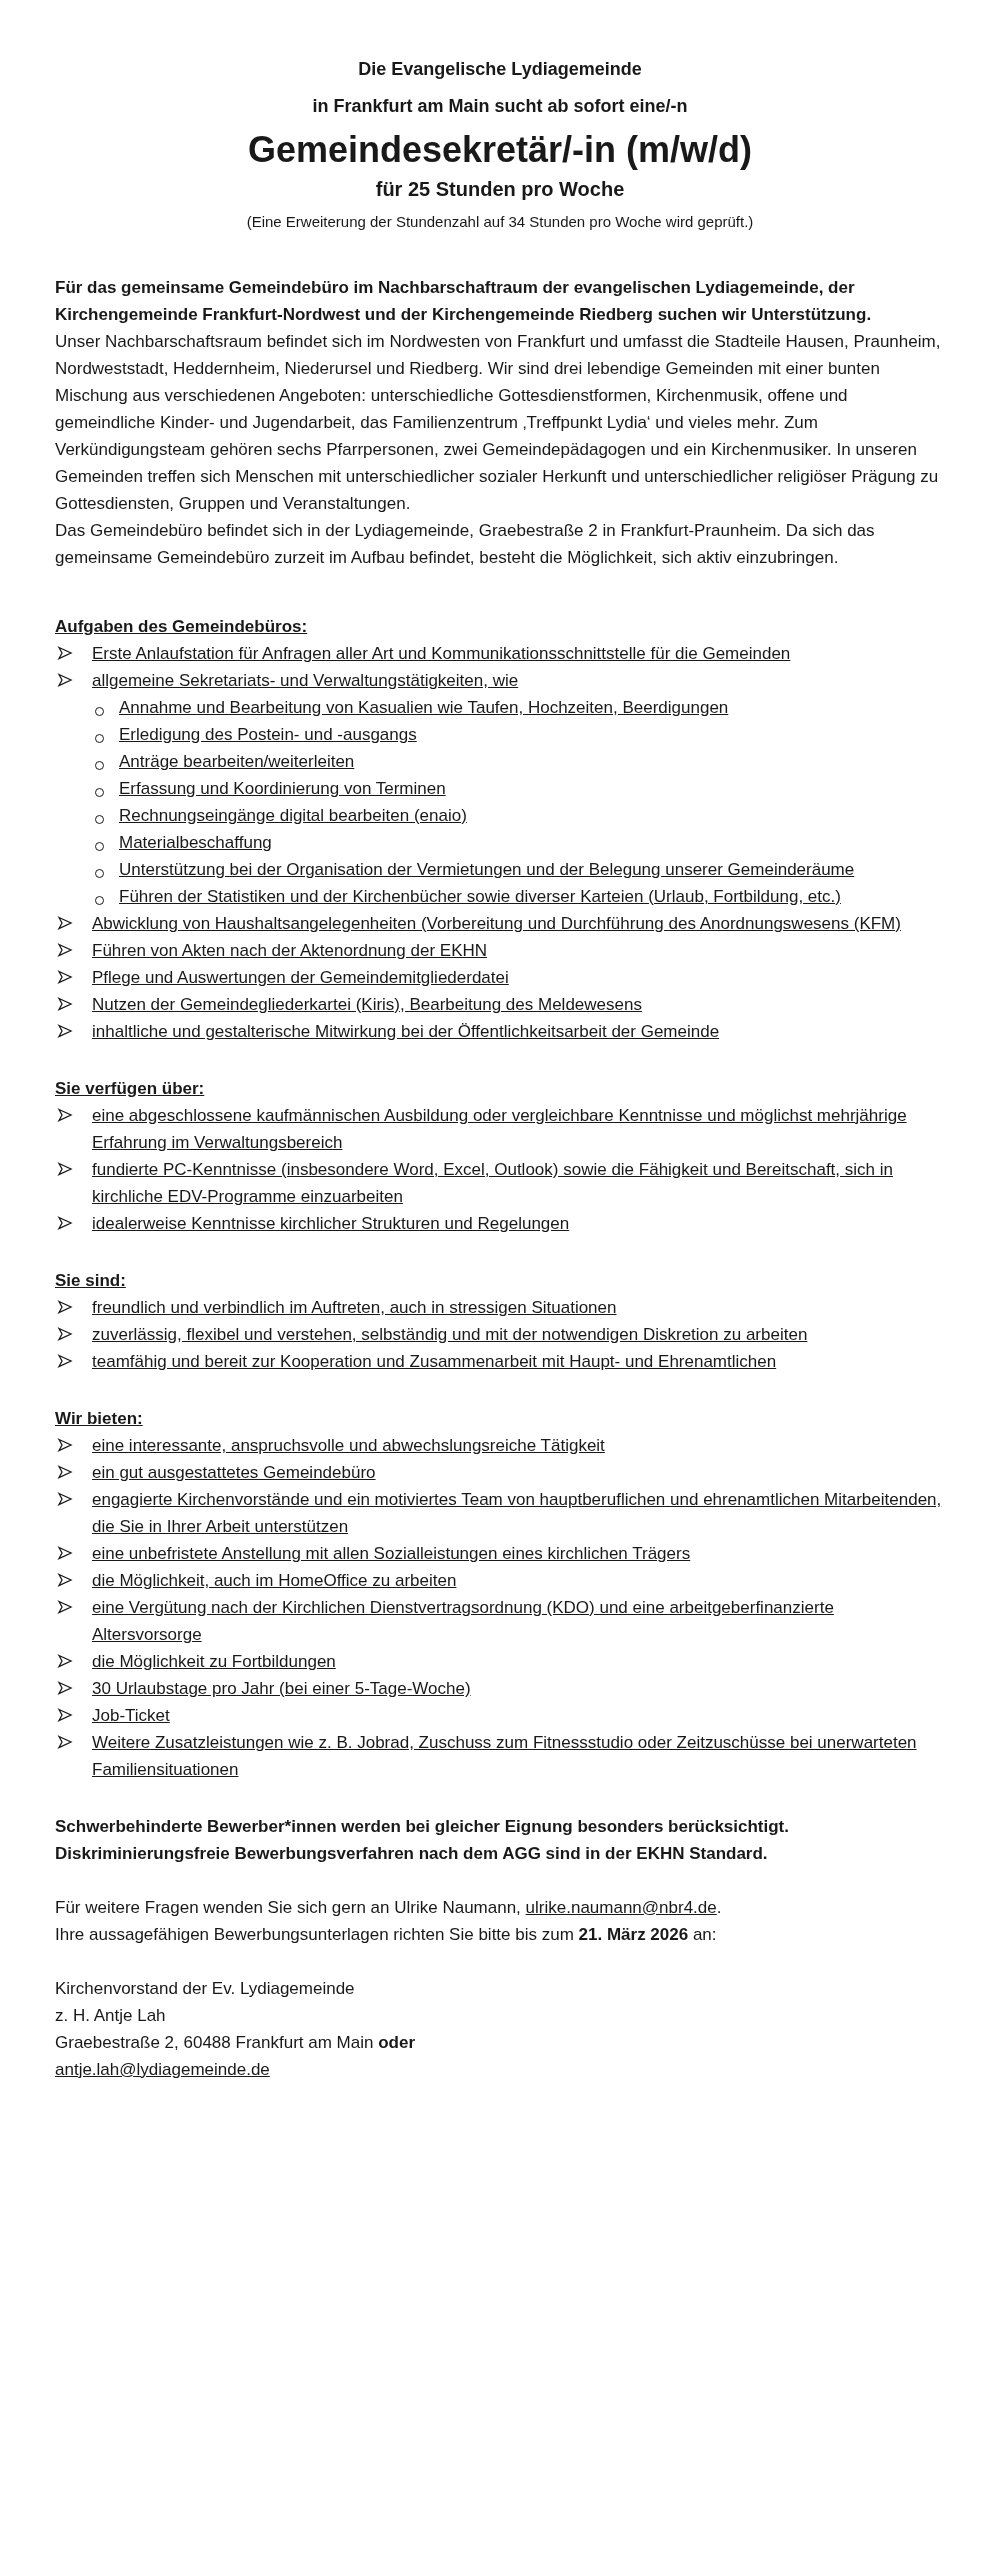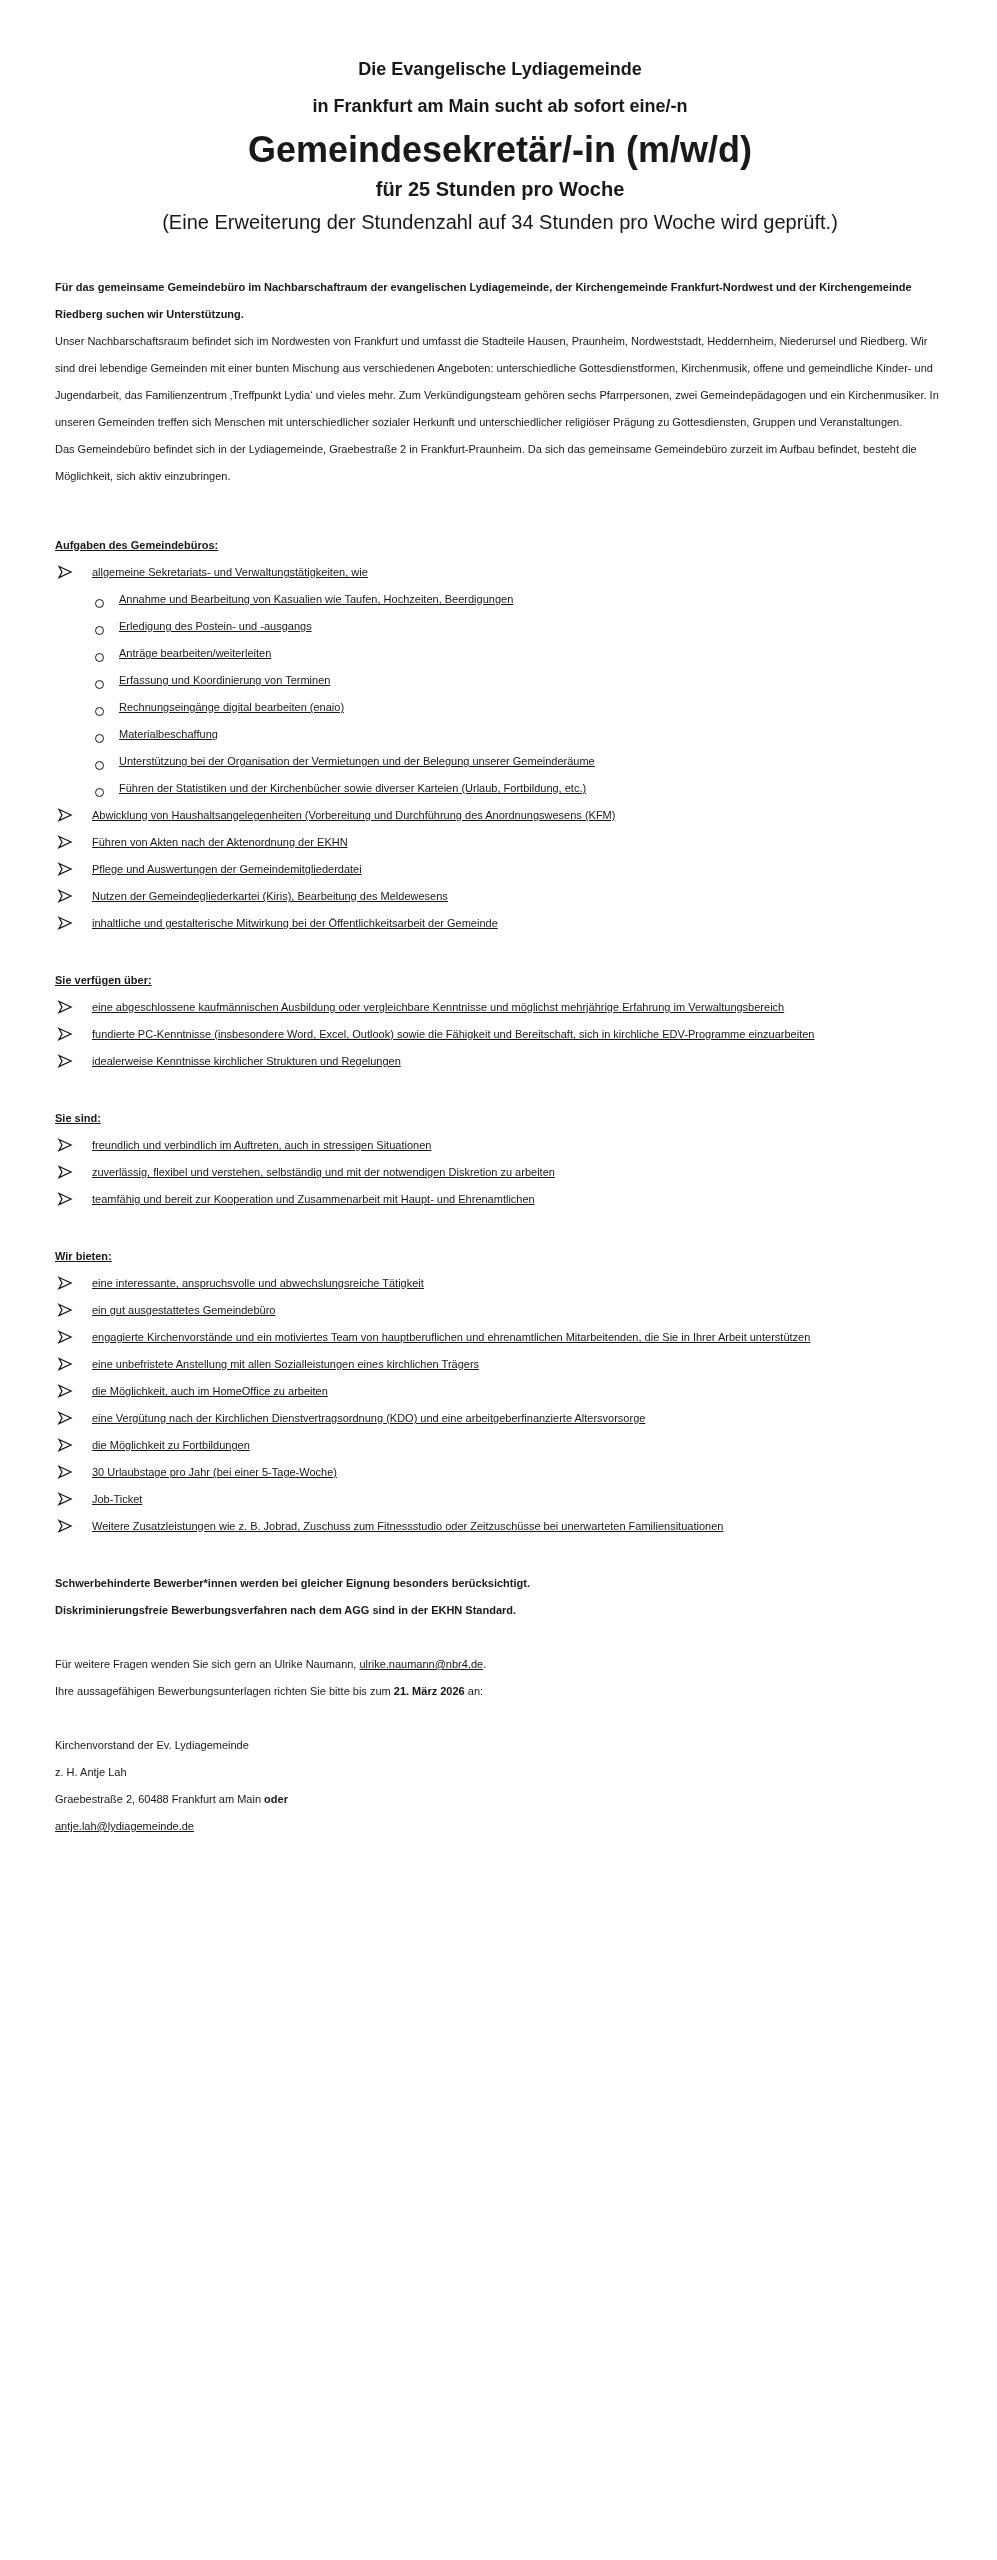--- a/index.html
+++ b/index.html
@@ -40,26 +40,26 @@
     line-height: 36px;
     margin: 0 0 8px 0;
   }
   .doc-header .hours {
     font-weight: bold;
     font-size: 20px;
     line-height: 26px;
     margin: 0 0 2px 0;
   }
   .doc-header .hours-note {
-    font-size: 20px;
+    font-size: 15px;
     line-height: 24px;
     margin: 8px;
   }
   .body-text {
-    font-size: 11px;
+    font-size: 17px;
     line-height: 27px;
   }
   .intro { margin-top: 40px; }
   .para { margin: 0; }
   .bold { font-weight: bold; }
   .section { margin-top: 30px; text-decoration: underline; }
   .section-first { margin-top: 42px; }
   .section-heading {
     font-weight: bold;
     margin: 0 0 0 0;
@@ -119,20 +119,28 @@
   <section class="intro body-text">
     <p class="para bold">Für das gemeinsame Gemeindebüro im Nachbarschaftraum der evangelischen Lydiagemeinde, der Kirchengemeinde Frankfurt-Nordwest und der Kirchengemeinde Riedberg suchen wir Unterstützung.</p>
     <p class="para">Unser Nachbarschaftsraum befindet sich im Nordwesten von Frankfurt und umfasst die Stadteile Hausen, Praunheim, Nordweststadt, Heddernheim, Niederursel und Riedberg. Wir sind drei lebendige Gemeinden mit einer bunten Mischung aus verschiedenen Angeboten: unterschiedliche Gottesdienstformen, Kirchenmusik, offene und gemeindliche Kinder- und Jugendarbeit, das Familienzentrum ‚Treffpunkt Lydia‘ und vieles mehr. Zum Verkündigungsteam gehören sechs Pfarrpersonen, zwei Gemeindepädagogen und ein Kirchenmusiker. In unseren Gemeinden treffen sich Menschen mit unterschiedlicher sozialer Herkunft und unterschiedlicher religiöser Prägung zu Gottesdiensten, Gruppen und Veranstaltungen.</p>
     <p class="para">Das Gemeindebüro befindet sich in der Lydiagemeinde, Graebestraße 2 in Frankfurt-Praunheim. Da sich das gemeinsame Gemeindebüro zurzeit im Aufbau befindet, besteht die Möglichkeit, sich aktiv einzubringen.</p>
   </section>
 
   <section class="section section-first body-text">
     <p class="section-heading">Aufgaben des Gemeindebüros:</p>
     <div class="list">
 
+      <div class="li l1">
+        <span class="marker">
+            <svg class="arrow-svg" width="16" height="14" viewBox="0 0 16 14">
+              <path d="M2 1.5 L14 7 L2 12.5 L5 7 Z" fill="#ffffff" stroke="#191919" stroke-width="1.3" stroke-linejoin="miter"></path>
+            </svg>
+          </span>
+        <span class="li-text">Erste Anlaufstation für Anfragen aller Art und Kommunikationsschnittstelle für die Gemeinden</span>
+      </div>
 
       <div class="li l1">
         <span class="marker">
             <svg class="arrow-svg" width="16" height="14" viewBox="0 0 16 14">
               <path d="M2 1.5 L14 7 L2 12.5 L5 7 Z" fill="#ffffff" stroke="#191919" stroke-width="1.3" stroke-linejoin="miter"></path>
             </svg>
           </span>
         <span class="li-text">allgemeine Sekretariats- und Verwaltungstätigkeiten, wie</span>
       </div>
 

